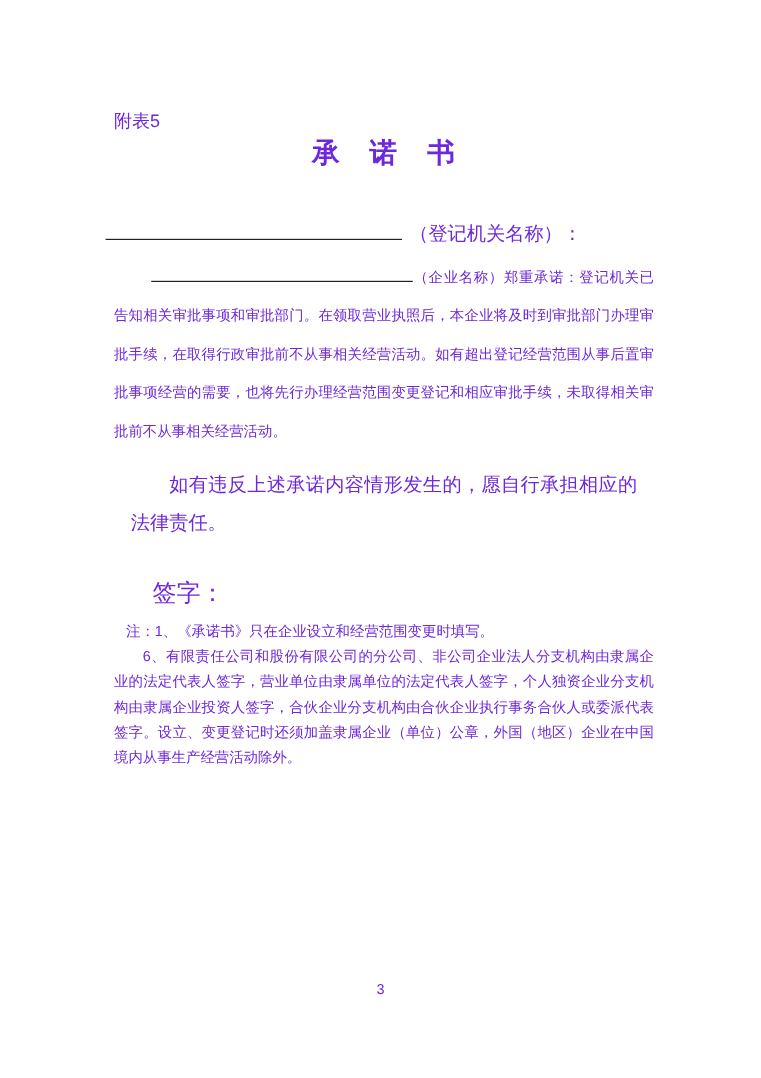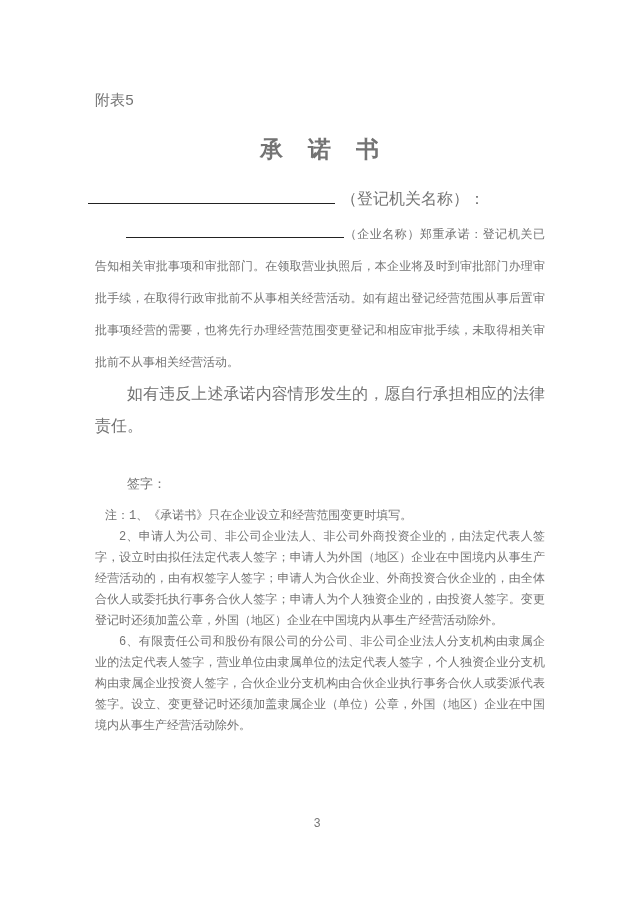--- a/index.html
+++ b/index.html
@@ -1,44 +1,43 @@
 <!DOCTYPE html>
 <html><head>
 <meta charset="utf-8">
 <style>
   html, body { margin: 0; padding: 0; background: #ffffff; }
   .page {
     position: relative;
     width: 634px;
     height: 898px;
     background: #ffffff;
-    font-family: Liberation Mono, monospace;
-    color: #737373;
+    font-family: Liberation Sans, sans-serif;
+    color: #6d28d9;
     overflow: hidden;
     box-sizing: border-box;
   }
   .content {
     padding-left: 95px;
     padding-right: 89px;
   }
   .appendix {
     padding-top: 92px;
     font-size: 15px;
     line-height: 20px;
   }
   .doc-title {
-    margin-top: 24px;
     text-align: center;
     font-size: 23px;
     font-weight: bold;
     letter-spacing: 1px;
     line-height: 30px;
   }
   .registry-line {
-    margin-top: 20px;
+    margin-top: 40px;
     font-size: 16px;
     line-height: 28px;
     white-space: nowrap;
   }
   .blank {
     display: inline-block;
     border-bottom: 1px solid #222222;
     height: 1.05em;
     vertical-align: baseline;
   }
@@ -51,29 +50,29 @@
     margin: 5px 0 0 0;
     font-size: 12px;
     line-height: 32px;
     text-align: justify;
   }
   .blank-enterprise {
     width: 218px;
     margin-left: 31px;
   }
   .indent-para {
-    margin: 0;
+    margin: 14px;
     font-size: 16px;
     line-height: 32px;
     text-align: justify;
     text-indent: 32px;
   }
   .signature-line {
     margin-top: 30px;
-    font-size: 13px;
+    font-size: 20px;
     line-height: 24px;
     text-indent: 32px;
   }
   .date-row {
     margin-top: 36px;
     font-size: 16px;
     line-height: 24px;
     text-align: right;
     padding-right: 6px;
   }
@@ -116,20 +115,19 @@
       <span class="blank blank-enterprise"></span><span>（企业名称）郑重承诺：</span><span>登记机关已告知相关审批事项和审批部门。在领取营业执照后，本企业将及时到审批部门办理审批手续，在取得行政审批前不从事相关经营活动。如有超出登记经营范围从事后置审批事项经营的需要，也将先行办理经营范围变更登记和相应审批手续，未取得相关审批前不从事相关经营活动。</span>
     </p>
 
     <p class="indent-para">如有违反上述承诺内容情形发生的，愿自行承担相应的法律责任。</p>
 
     <div class="signature-line">签字：</div>
 
 
     <div class="notes">
       <p class="note note-first">注：1、《承诺书》只在企业设立和经营范围变更时填写。</p>
-      <p class="note note-follow">2、申请人为公司、非公司企业法人、非公司外商投资企业的，由法定代表人签字，设立时由拟任法定代表人签字；申请人为外国（地区）企业在中国境内从事生产经营活动的，由有权签字人签字；申请人为合伙企业、外商投资合伙企业的，由全体合伙人或委托执行事务合伙人签字；申请人为个人独资企业的，由投资人签字。变更登记时还须加盖公章，外国（地区）企业在中国境内从事生产经营活动除外。</p>
       <p class="note note-follow">6、有限责任公司和股份有限公司的分公司、非公司企业法人分支机构由隶属企业的法定代表人签字，营业单位由隶属单位的法定代表人签字，个人独资企业分支机构由隶属企业投资人签字，合伙企业分支机构由合伙企业执行事务合伙人或委派代表签字。设立、变更登记时还须加盖隶属企业（单位）公章，外国（地区）企业在中国境内从事生产经营活动除外。</p>
     </div>
 
   </div>
 
   <div class="page-number">3</div>
 </div>
 
 </body></html>

